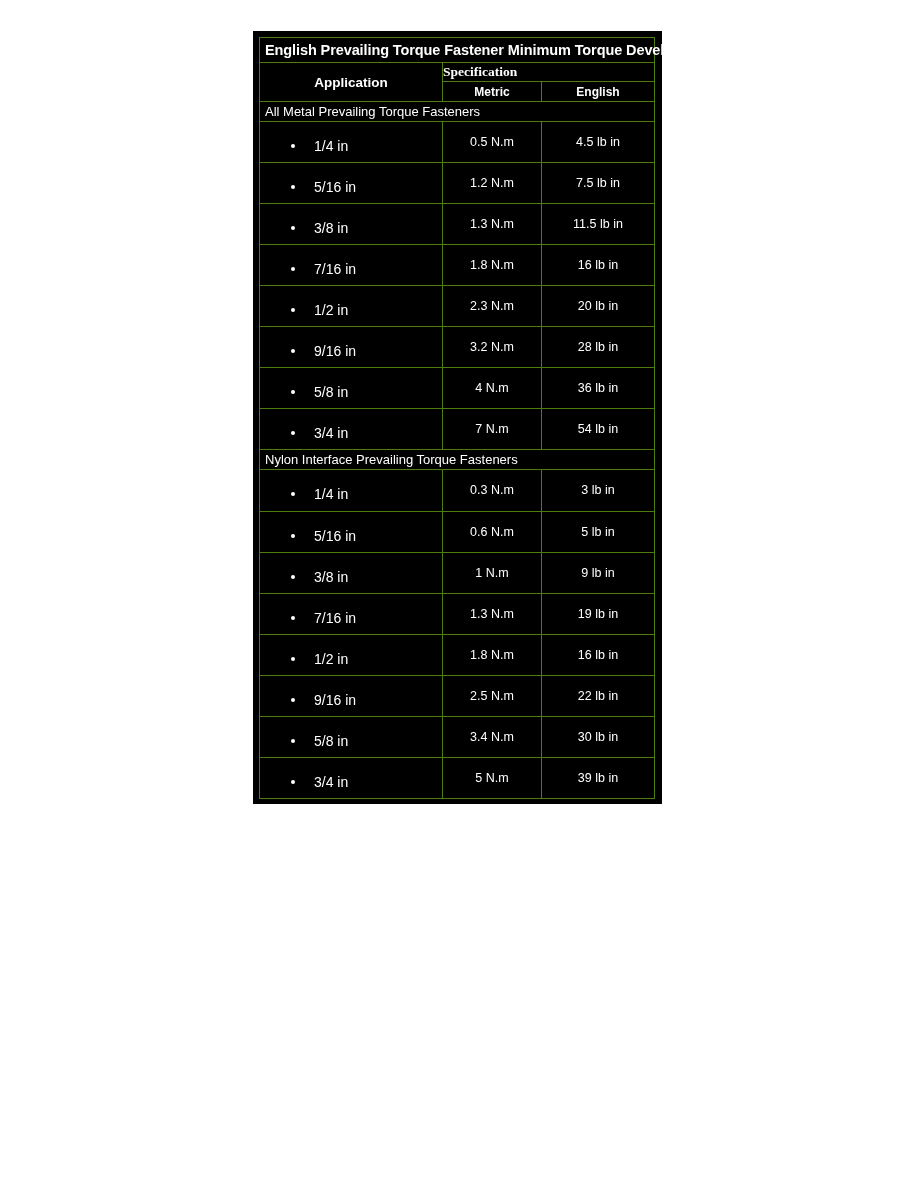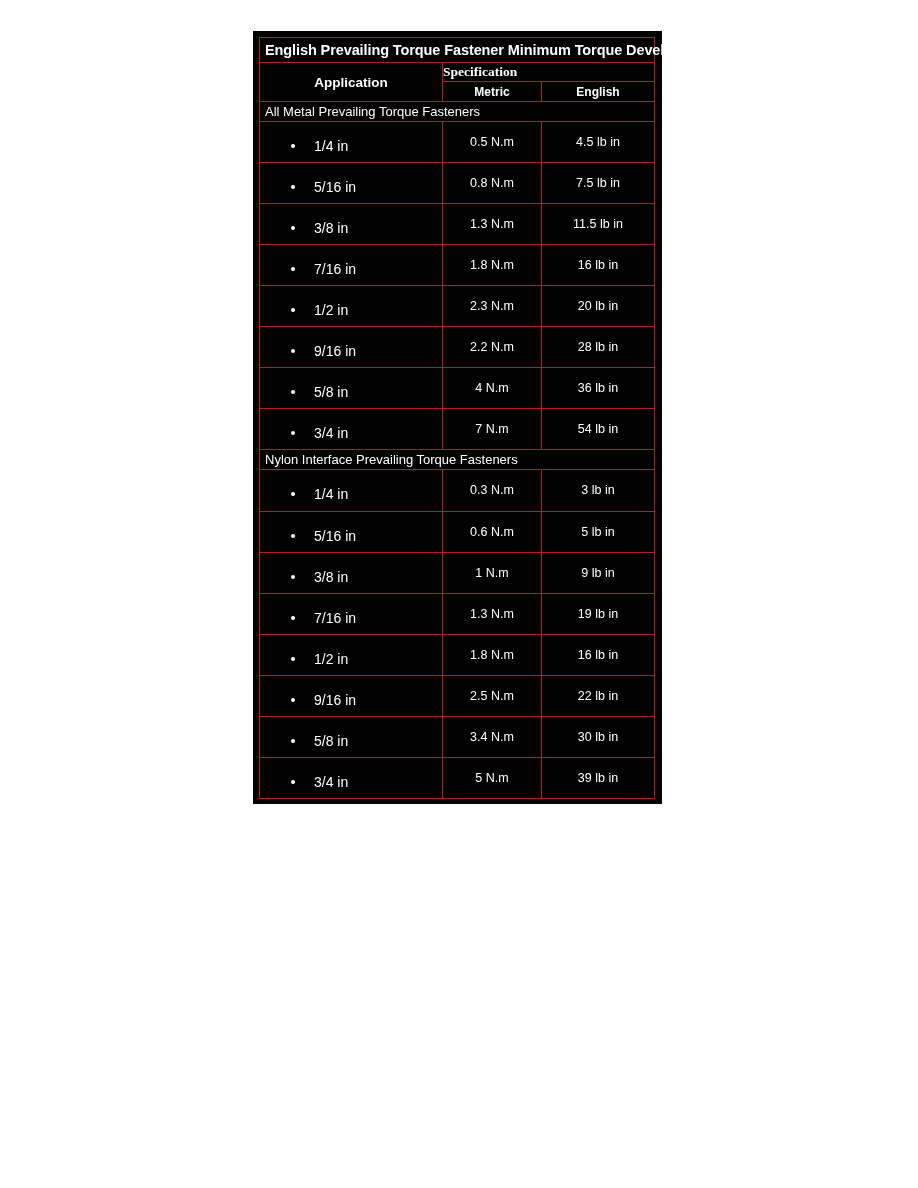--- a/index.html
+++ b/index.html
@@ -25,21 +25,21 @@
     background: #000000;
     box-sizing: border-box;
     padding: 6px 7px 5px 6px;
   }
 
   table.torque-table {
     width: 100%;
     height: 100%;
     border-collapse: separate;
     border-spacing: 1px;
-    background: #b91c1c;   
+    background: #4d7c0f;   
     table-layout: fixed;
   }
 
   table.torque-table td {
     background: #000000;
     color: #ffffff;
     padding: 0;
     vertical-align: middle;
   }
 
@@ -151,21 +151,21 @@
           <td class="app-cell">
             <span class="app-inner"><span class="bullet"></span><span class="app-label">1/4 in</span></span>
           </td>
           <td class="val-cell">0.5 N.m</td>
           <td class="val-cell">4.5 lb in</td>
         </tr>
         <tr>
           <td class="app-cell">
             <span class="app-inner"><span class="bullet"></span><span class="app-label">5/16 in</span></span>
           </td>
-          <td class="val-cell">0.8 N.m</td>
+          <td class="val-cell">1.2 N.m</td>
           <td class="val-cell">7.5 lb in</td>
         </tr>
         <tr>
           <td class="app-cell">
             <span class="app-inner"><span class="bullet"></span><span class="app-label">3/8 in</span></span>
           </td>
           <td class="val-cell">1.3 N.m</td>
           <td class="val-cell">11.5 lb in</td>
         </tr>
         <tr>
@@ -179,21 +179,21 @@
           <td class="app-cell">
             <span class="app-inner"><span class="bullet"></span><span class="app-label">1/2 in</span></span>
           </td>
           <td class="val-cell">2.3 N.m</td>
           <td class="val-cell">20 lb in</td>
         </tr>
         <tr>
           <td class="app-cell">
             <span class="app-inner"><span class="bullet"></span><span class="app-label">9/16 in</span></span>
           </td>
-          <td class="val-cell">2.2 N.m</td>
+          <td class="val-cell">3.2 N.m</td>
           <td class="val-cell">28 lb in</td>
         </tr>
         <tr>
           <td class="app-cell">
             <span class="app-inner"><span class="bullet"></span><span class="app-label">5/8 in</span></span>
           </td>
           <td class="val-cell">4 N.m</td>
           <td class="val-cell">36 lb in</td>
         </tr>
         <tr>

